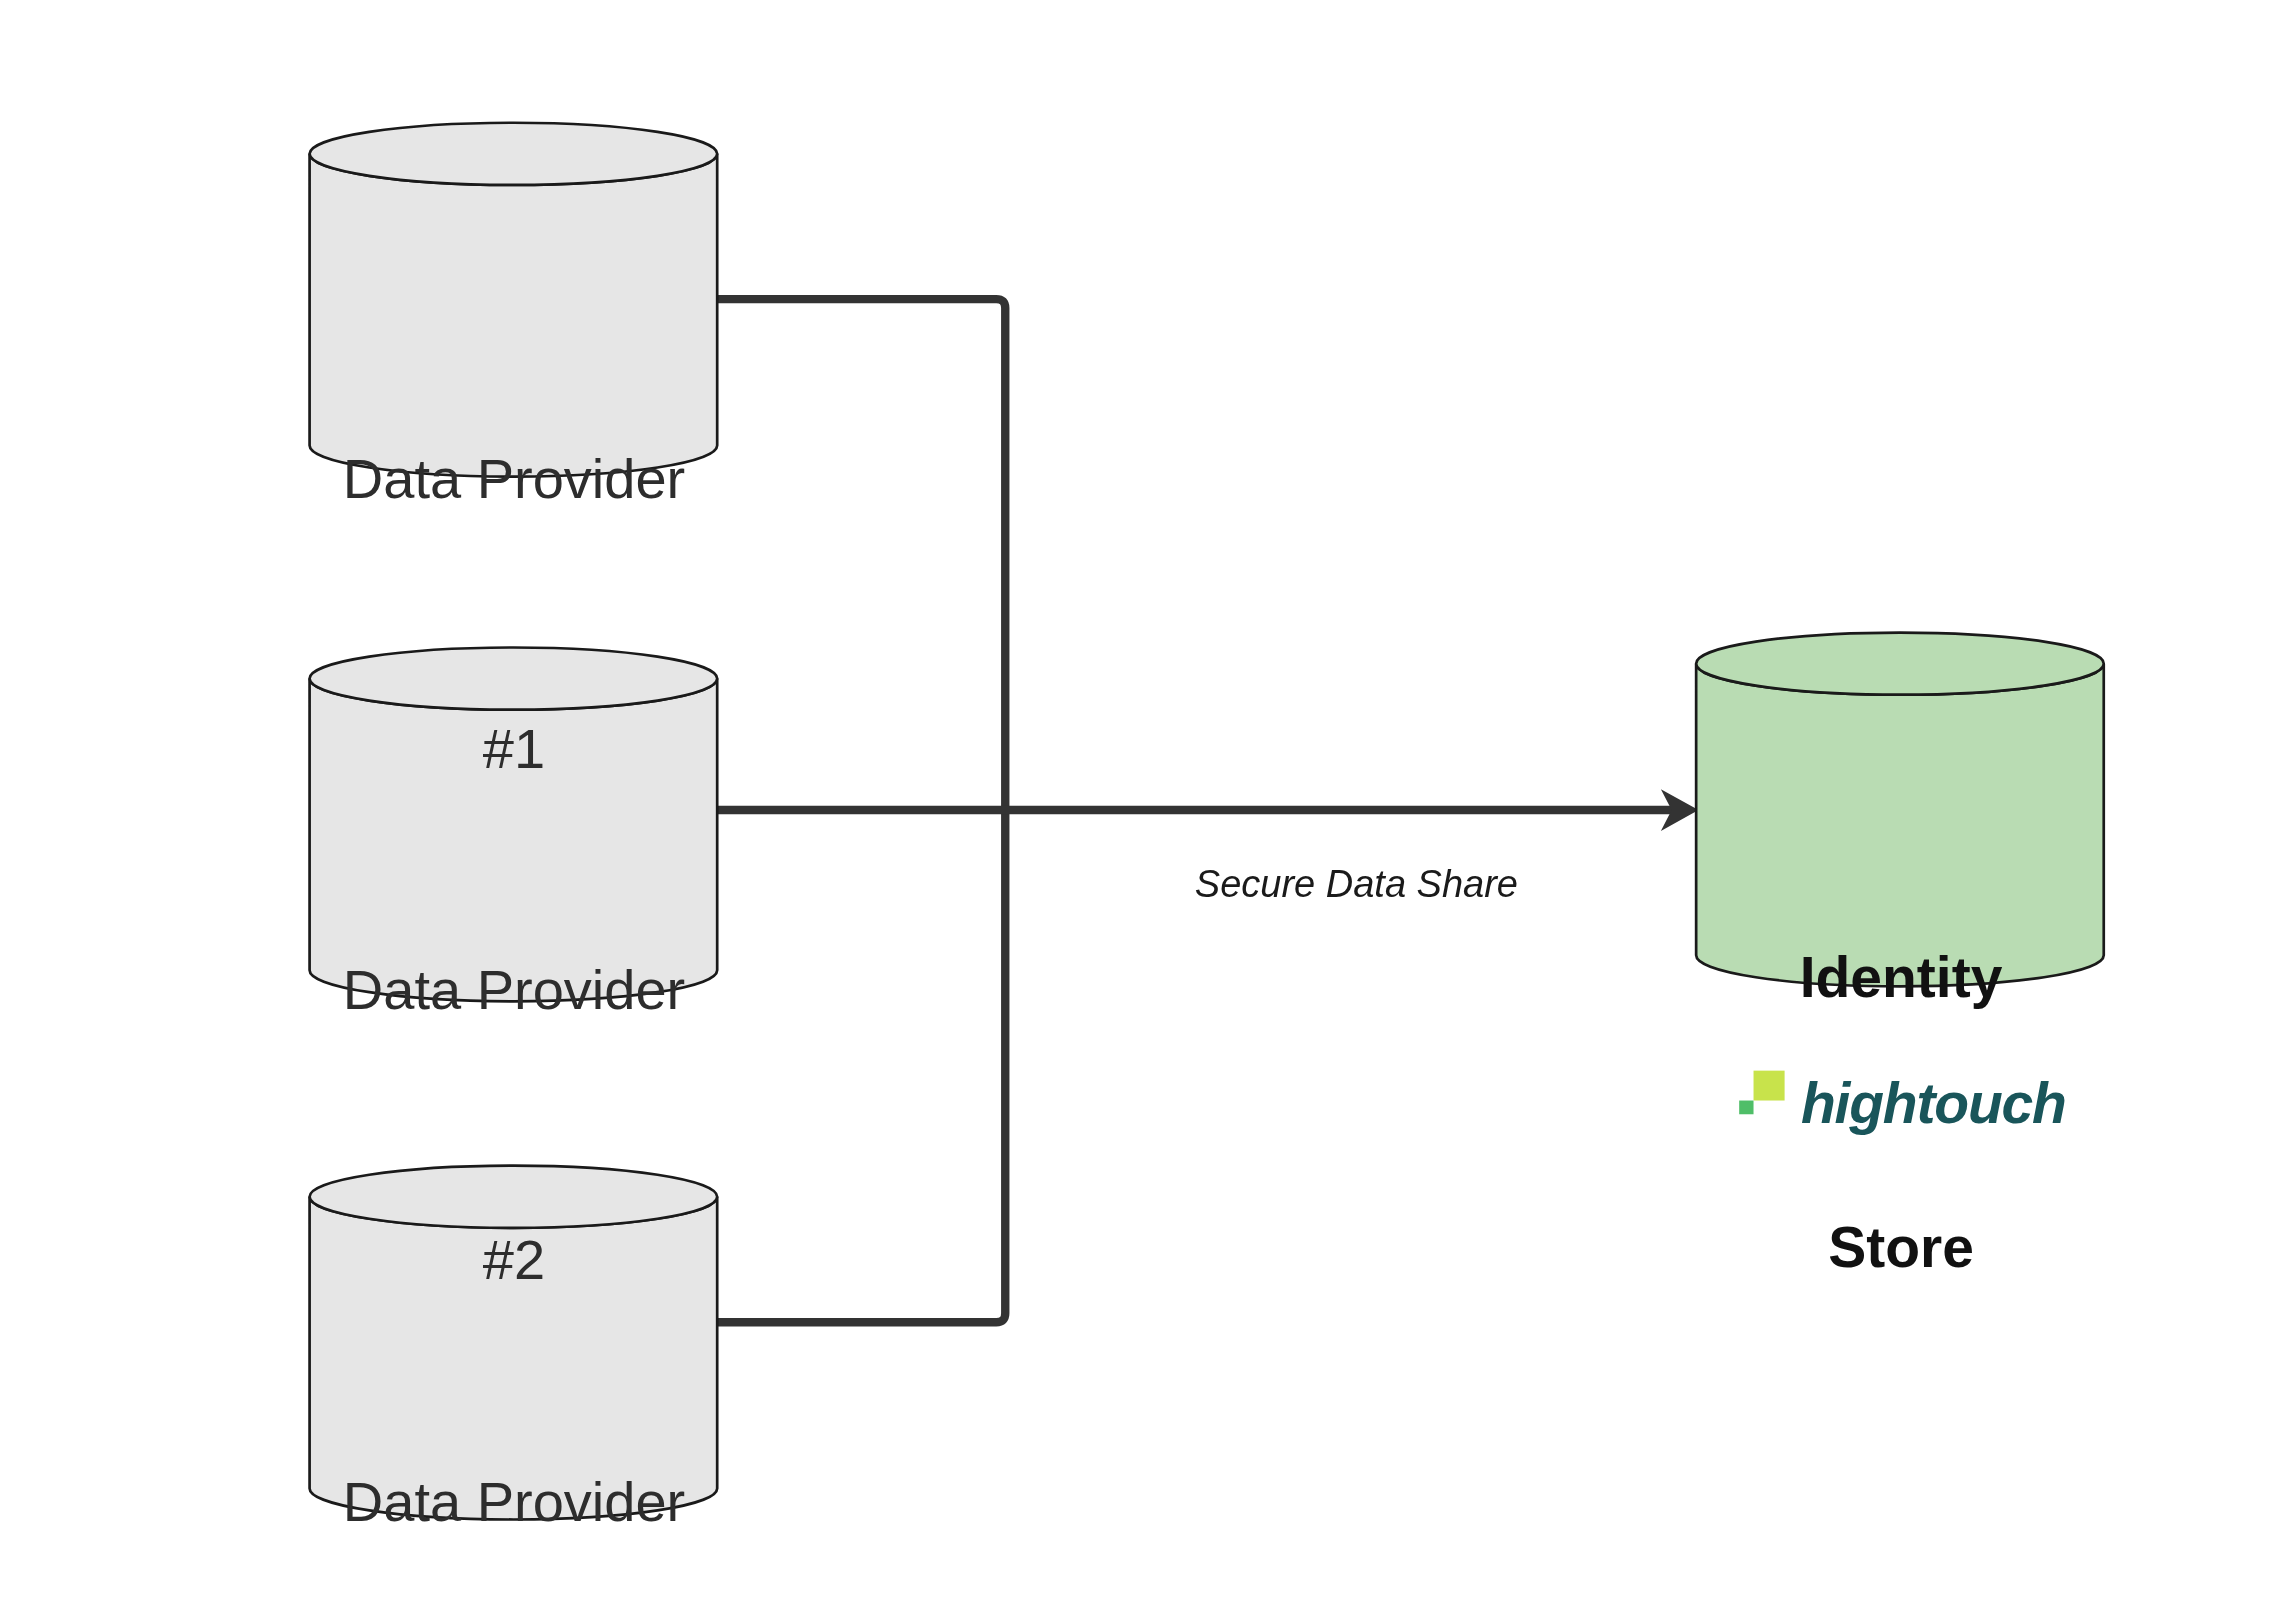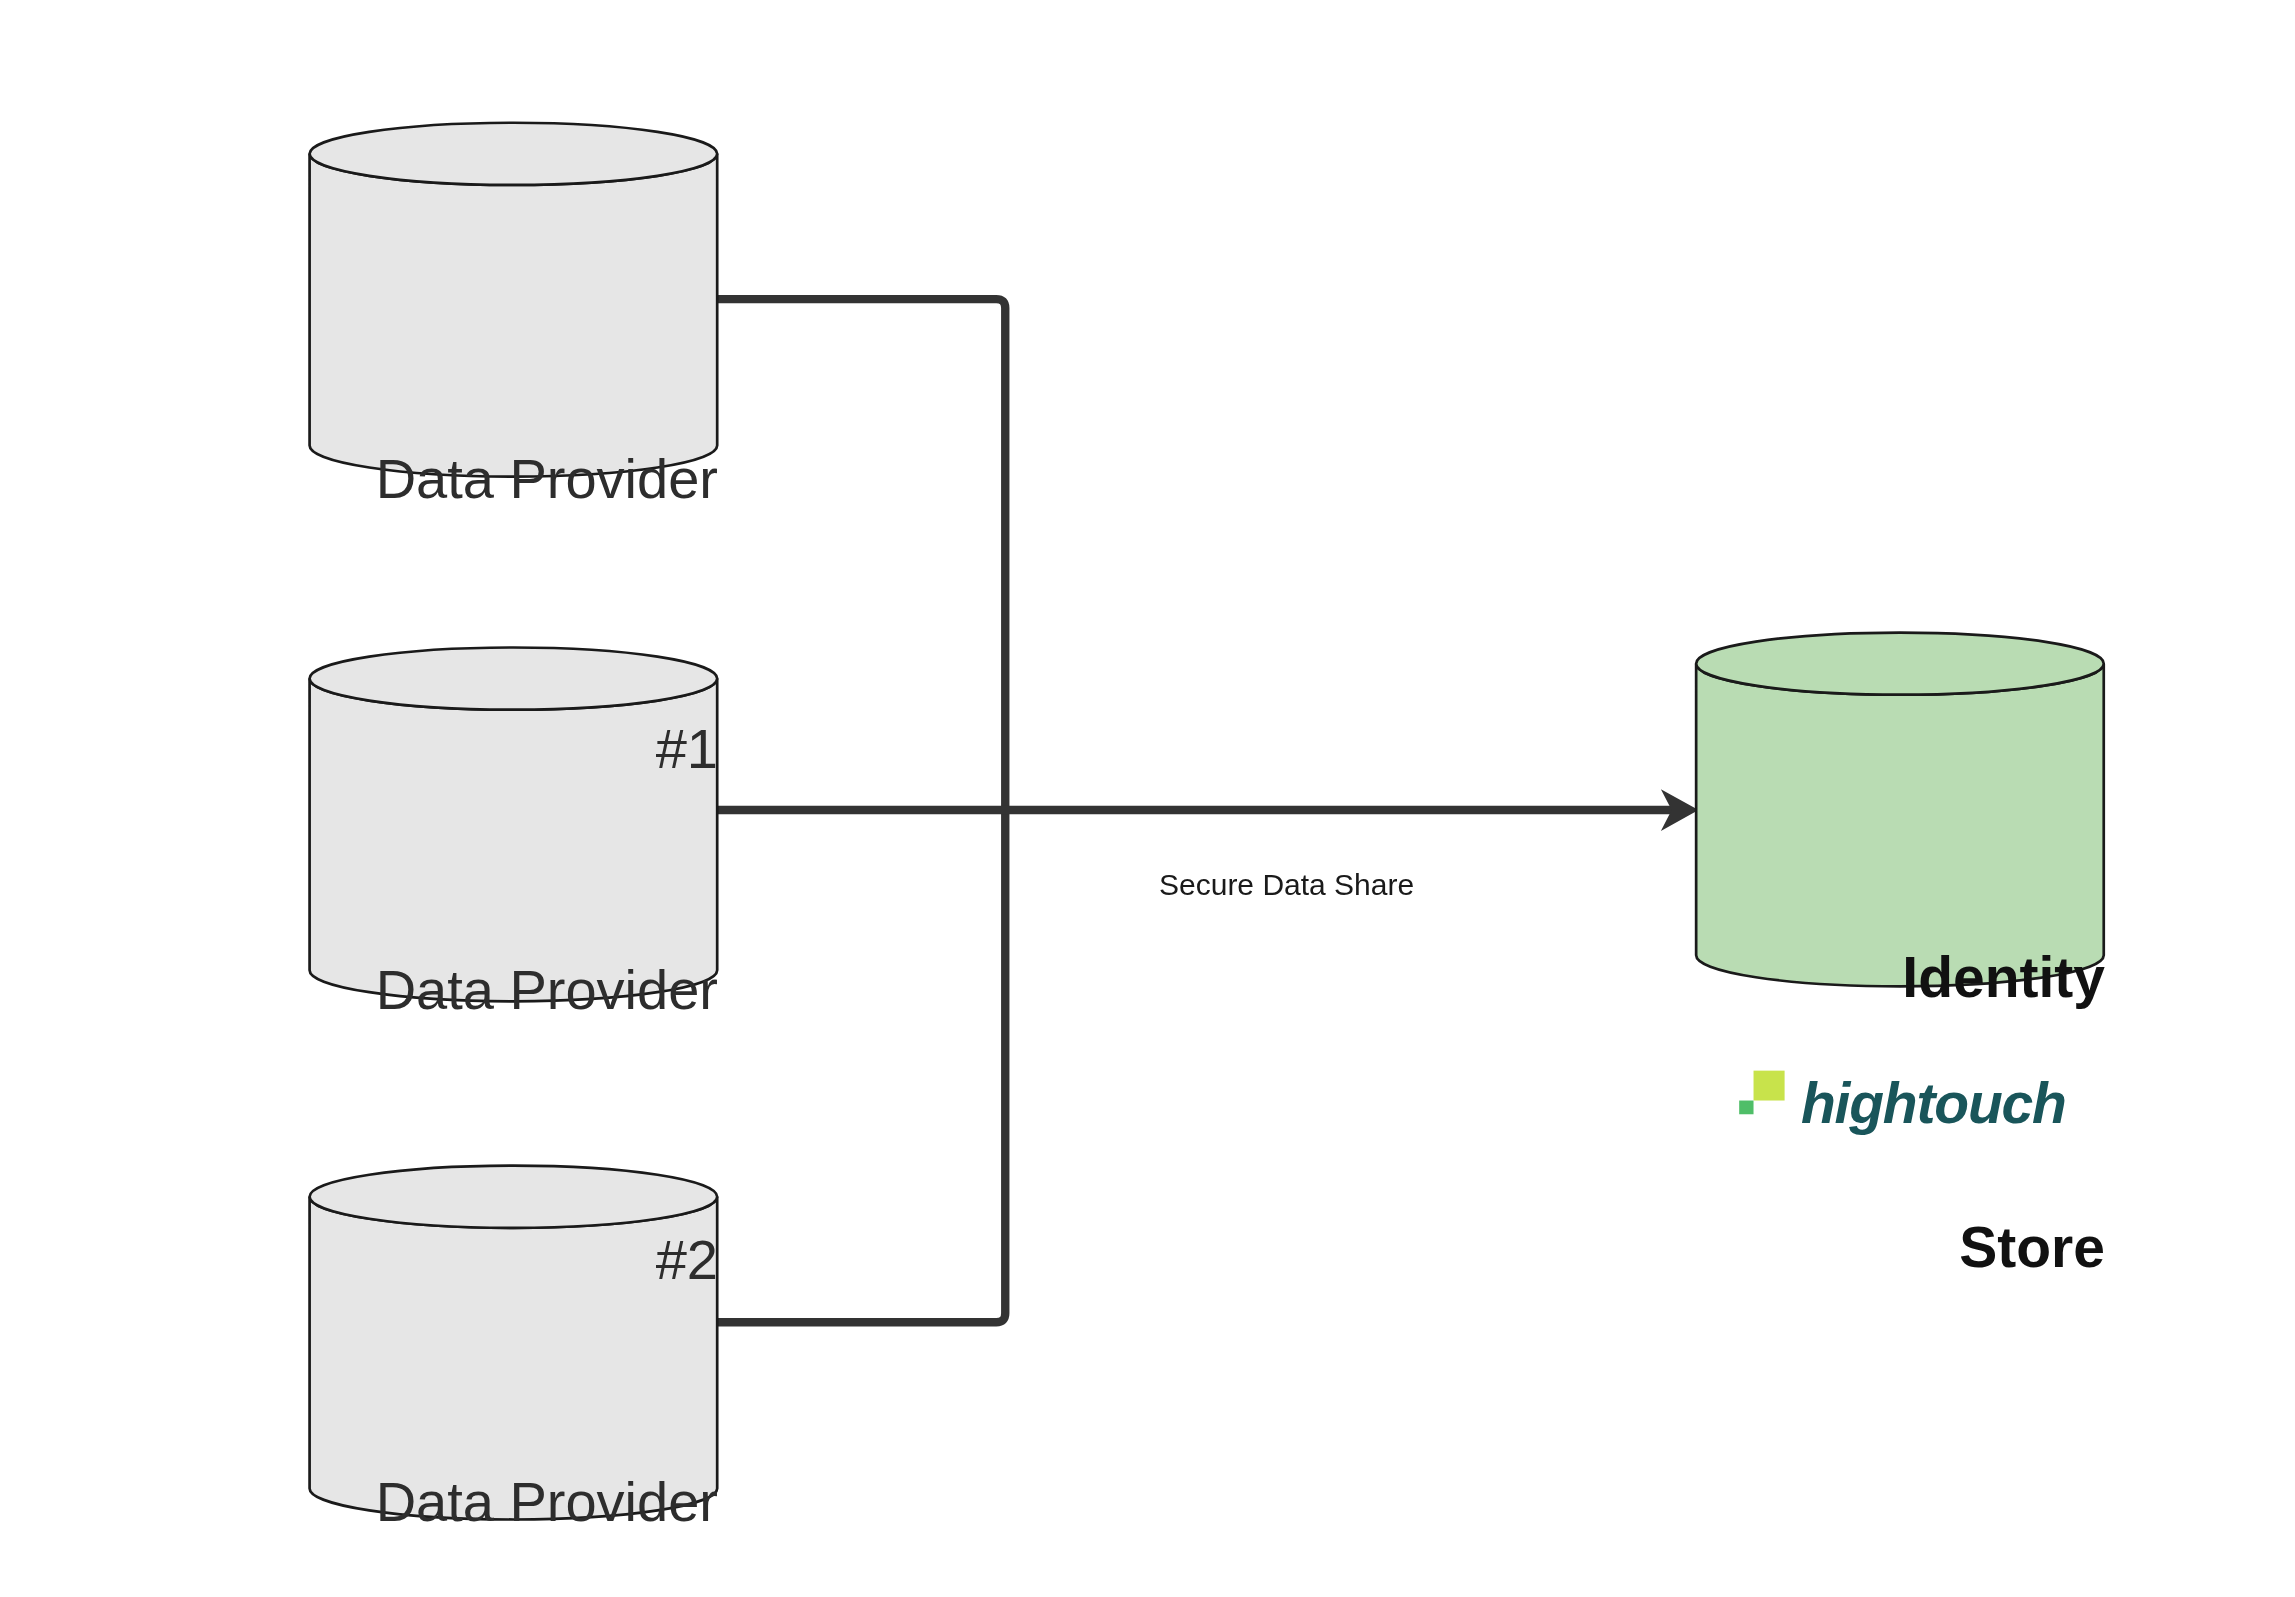--- a/index.html
+++ b/index.html
@@ -8,29 +8,29 @@
          font-family: "Liberation Sans", "DejaVu Sans", sans-serif; }
   #stage { position: absolute; left: 0; top: 0; width: 2295px; height: 1598px; }
   #shapes { position: absolute; left: 0; top: 0; }
 
   .cyl-stroke { stroke: #1a1a1a; stroke-width: 4.5; }
   .connector  { stroke: #333333; stroke-width: 14; fill: none; stroke-linejoin: round; }
   .arrowhead  { fill: #333333; stroke: none; }
 
   .label { position: absolute; text-align: center; color: #2d2d2d;
            font-size: 56px; line-height: 90px; white-space: pre; }
-  .label div { height: 90px; text-align: right; }
+  .label div { height: 90px; }
 
   .provider-label { left: 310px; width: 408px; }
 
   .identity-label { left: 1697px; top: 752px; width: 408px;
                     font-weight: bold; font-size: 57px; color: #111111; }
 
   .edge-label { position: absolute; left: 1159px; top: 862px; width: 359px;
-                text-align: left; font-size: 30px;
+                text-align: right; font-style: italic; font-size: 38px;
                 line-height: 45px; color: #1a1a1a; }
 
   .wordmark { position: absolute; left: 1801px; top: 1070px; width: 311px;
               font-size: 57px; line-height: 67px; font-weight: bold;
               letter-spacing: -1.2px; color: #19555a; text-align: left; font-style: italic; }
 </style>
 </head>
 <body>
 
 <div id="stage">

